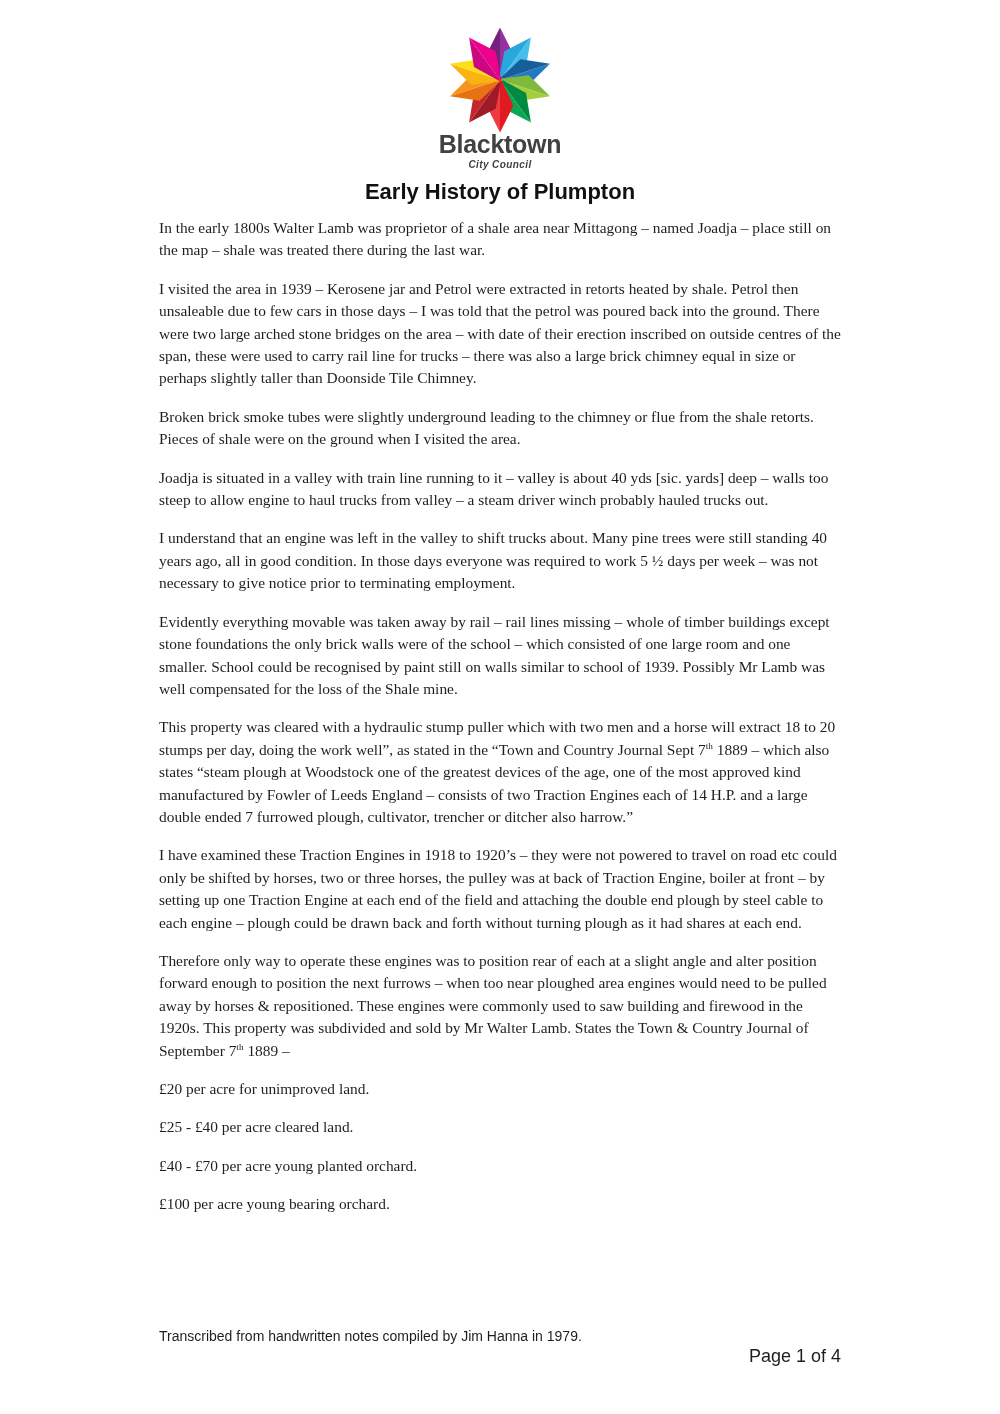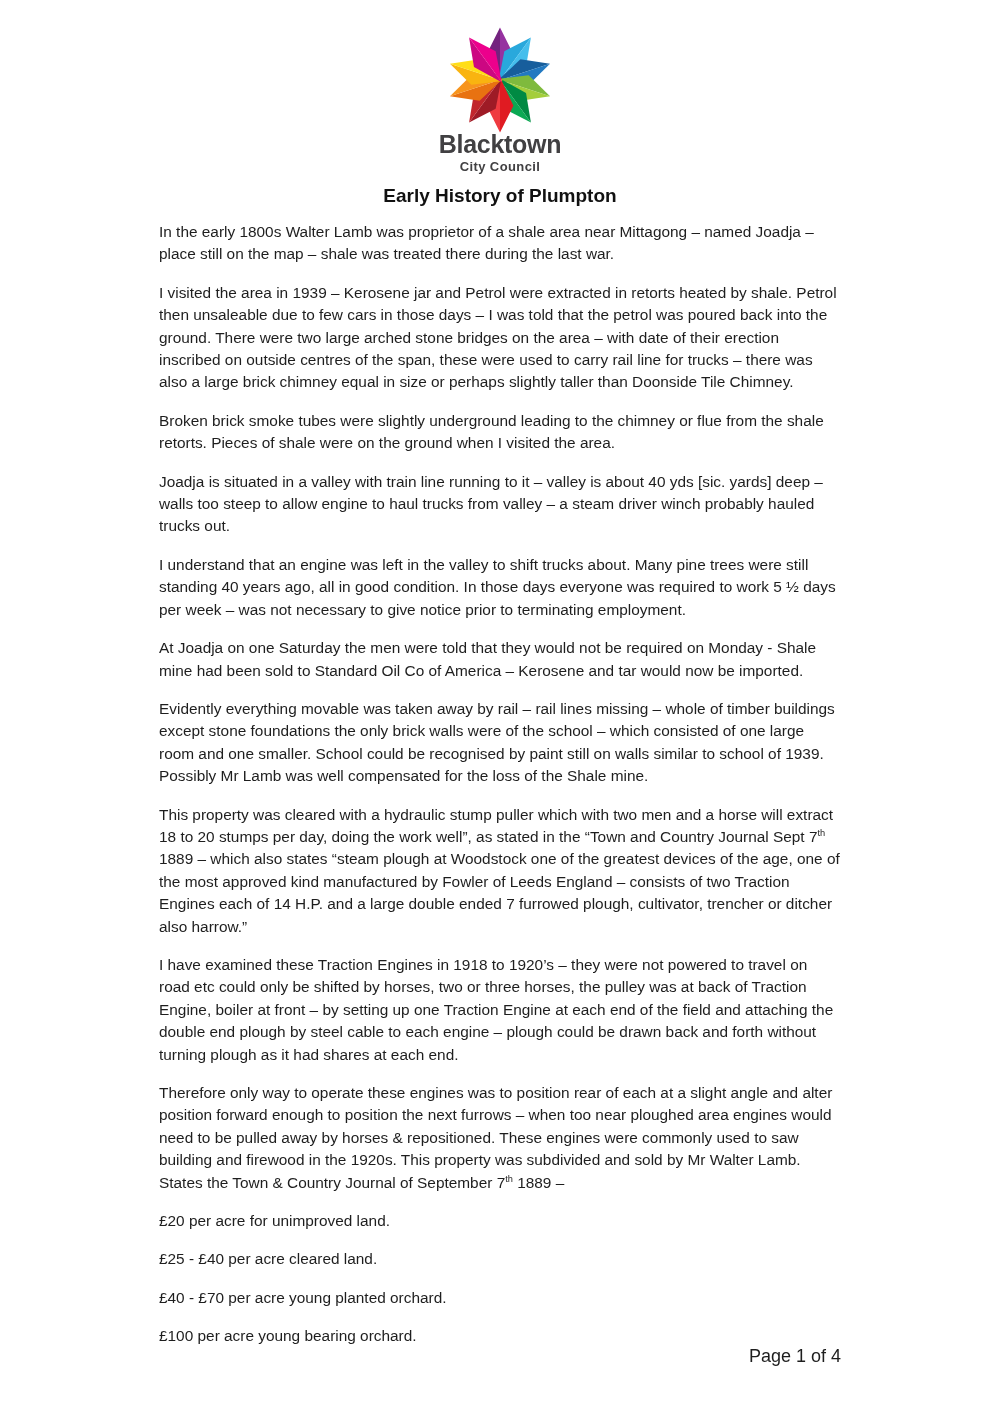--- a/index.html
+++ b/index.html
@@ -18,42 +18,43 @@
   .logo-wordmark {
     margin-top: -4px;
     font-size: 25px;
     font-weight: 700;
     letter-spacing: -0.3px;
     line-height: 1.08;
     color: #414042;
   }
   .logo-subtext {
     margin-top: 1px;
-    font-size: 13px;
+    font-size: 10px;
     font-weight: 700;
     letter-spacing: 0.4px;
     color: #414042;
+    font-style: italic;
   }
   h1.doc-title, h2.doc-byline {
     margin: 8px;
     text-align: center;
-    font-size: 19px;
+    font-size: 22px;
     font-weight: 700;
     color: #111111;
     line-height: 19px;
   }
   h1.doc-title { margin-top: 12px; }
   h2.doc-byline { margin-top: 17px; }
   .doc-body {
     margin: 14px 95px 0 95px;
     font-size: 15.4px;
     line-height: 22.4px;
     color: #1e1e1e;
   }
-  .doc-body p { margin: 16px 0 9px 0; }
+  .doc-body p { margin: 16px 0 9px 0; font-family: Liberation Serif, serif; }
   sup { font-size: 60%; line-height: 0; vertical-align: super; }
   .footer-note {
     position: absolute;
     left: 95px;
     top: 1328px;
     font-size: 14px;
     color: #1e1e1e;
   }
   .page-number {
     position: absolute;
@@ -98,26 +99,26 @@
   </div>
 
   <h1 class="doc-title">Early History of Plumpton</h1>
 
   <div class="doc-body">
     <p>In the early 1800s Walter Lamb was proprietor of a shale area near Mittagong – named Joadja – place still on the map – shale was treated there during the last war.</p>
     <p>I visited the area in 1939 – Kerosene jar and Petrol were extracted in retorts heated by shale. Petrol then unsaleable due to few cars in those days – I was told that the petrol was poured back into the ground. There were two large arched stone bridges on the area – with date of their erection inscribed on outside centres of the span, these were used to carry rail line for trucks – there was also a large brick chimney equal in size or perhaps slightly taller than Doonside Tile Chimney.</p>
     <p>Broken brick smoke tubes were slightly underground leading to the chimney or flue from the shale retorts. Pieces of shale were on the ground when I visited the area.</p>
     <p>Joadja is situated in a valley with train line running to it – valley is about 40 yds [sic. yards] deep – walls too steep to allow engine to haul trucks from valley – a steam driver winch probably hauled trucks out.</p>
     <p>I understand that an engine was left in the valley to shift trucks about. Many pine trees were still standing 40 years ago, all in good condition. In those days everyone was required to work 5 ½ days per week – was not necessary to give notice prior to terminating employment.</p>
-    <p>At Joadja on one Saturday the men were told that they would not be required on Monday - Shale mine had been sold to Standard Oil Co of America – Kerosene and tar would now be imported.</p>
     <p>Evidently everything movable was taken away by rail – rail lines missing – whole of timber buildings except stone foundations the only brick walls were of the school – which consisted of one large room and one smaller. School could be recognised by paint still on walls similar to school of 1939. Possibly Mr Lamb was well compensated for the loss of the Shale mine.</p>
     <p>This property was cleared with a hydraulic stump puller which with two men and a horse will extract 18 to 20 stumps per day, doing the work well”, as stated in the “Town and Country Journal Sept 7<sup>th</sup> 1889 – which also states “steam plough at Woodstock one of the greatest devices of the age, one of the most approved kind manufactured by Fowler of Leeds England – consists of two Traction Engines each of 14 H.P. and a large double ended 7 furrowed plough, cultivator, trencher or ditcher also harrow.”</p>
     <p>I have examined these Traction Engines in 1918 to 1920’s – they were not powered to travel on road etc could only be shifted by horses, two or three horses, the pulley was at back of Traction Engine, boiler at front – by setting up one Traction Engine at each end of the field and attaching the double end plough by steel cable to each engine – plough could be drawn back and forth without turning plough as it had shares at each end.</p>
     <p>Therefore only way to operate these engines was to position rear of each at a slight angle and alter position forward enough to position the next furrows – when too near ploughed area engines would need to be pulled away by horses &amp; repositioned. These engines were commonly used to saw building and firewood in the 1920s. This property was subdivided and sold by Mr Walter Lamb. States the Town &amp; Country Journal of September 7<sup>th</sup> 1889 –</p>
     <p>£20 per acre for unimproved land.</p>
     <p>£25 - £40 per acre cleared land.</p>
     <p>£40 - £70 per acre young planted orchard.</p>
     <p>£100 per acre young bearing orchard.</p>
   </div>
 
+  <div class="footer-note">Transcribed from handwritten notes compiled by Jim Hanna in 1979.</div>
   <div class="page-number">Page 1 of 4</div>
 
 </div>
 
 </body></html>

